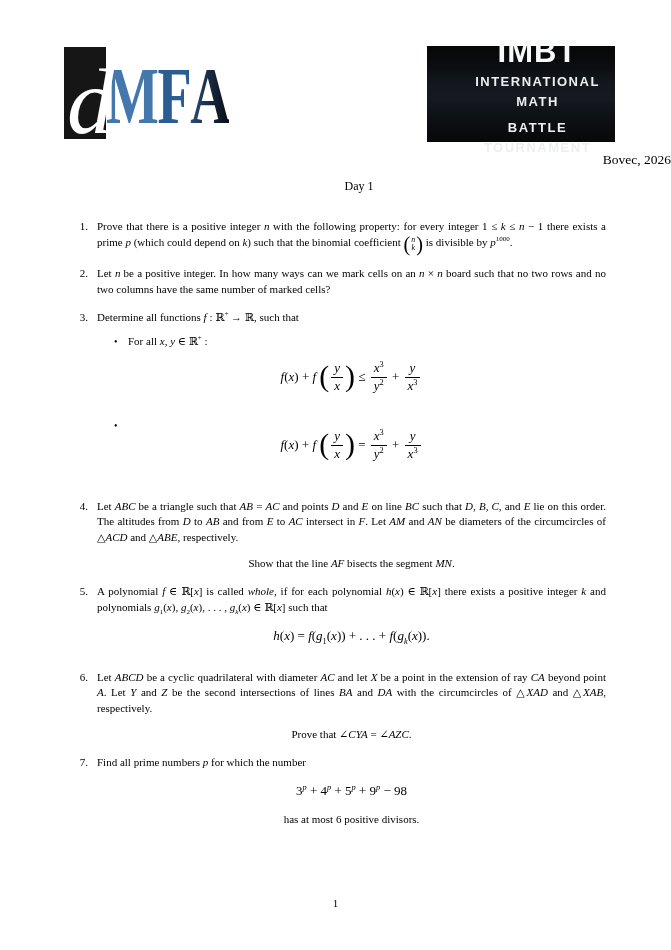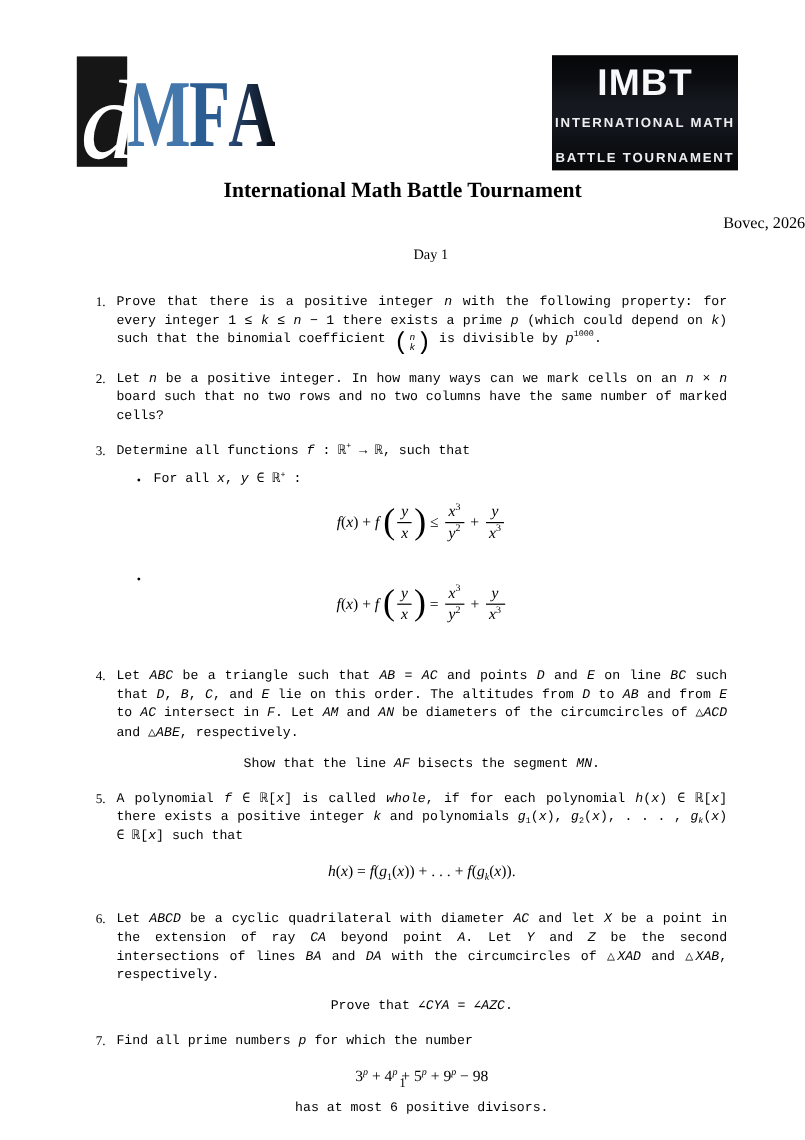--- a/index.html
+++ b/index.html
@@ -26,41 +26,41 @@
   }
   .dmfa-m{color:#4478ad;}
   .dmfa-f{color:#2b5c92;}
   .dmfa-a{
     background:linear-gradient(90deg,#2b4f7d 0%,#17273e 55%,#090d13 100%);
     -webkit-background-clip:text;background-clip:text;color:transparent;
   }
   .logo-imbt{
     position:absolute;right:56px;top:46px;width:155px;height:96px;
     background:linear-gradient(180deg,#060708 0%,#0b0d11 22%,#14181e 40%,#161a20 55%,#0e1116 72%,#070809 100%);
-    display:flex;align-items:center;justify-content:center;
+    display:flex;align-items:center;justify-content:center;padding-left:33px;
   }
   .imbt-inner{text-align:center;margin-top:6px;}
   .imbt-acronym{
     font-family:"Liberation Sans","DejaVu Sans",sans-serif;font-weight:bold;
     font-size:31px;line-height:1;color:#f7f8f9;letter-spacing:1px;
   }
   .imbt-sub{
     font-family:"Liberation Sans","DejaVu Sans",sans-serif;font-weight:bold;
-    font-size:11px;line-height:1.55;color:#eceef0;letter-spacing:1.5px;margin-top:11px;
+    font-size:13px;line-height:1.55;color:#eceef0;letter-spacing:1.5px;margin-top:5px;
   }
   
   .title{margin:5px 0 0;text-align:center;font-size:18px;font-weight:bold;}
   .subtitle{text-align:right;font-size:13.5px;margin-top:9px;}
   .day{text-align:center;font-size:12px;margin-top:11px;margin-left:47px;}
   
   .problems{margin:25px 65px 0 67px;padding:0;list-style:none;font-size:11px;line-height:15.7px;}
   .problem{display:flex;margin-bottom:13px;}
   .num{flex:0 0 21px;text-align:right;margin-right:9px;}
   .pbody{flex:1;min-width:0;}
-  .pbody p{margin:0;text-align:justify;font-family:Liberation Mono, monospace;}
+  .pbody p{margin:0;text-align:justify;}
   .pbody p.follow{margin-top:10px;text-align:center;}
   .formula{text-align:center;margin:12px 0 13px;font-size:13px;}
   .bullets{list-style:none;margin:8px 0 2px;padding:0 0 0 17px;}
   .bullet{display:flex;margin-bottom:9px;}
   .bmark{flex:0 0 14px;font-size:10px;line-height:15.7px;}
   .bcontent{flex:1;min-width:0;}
   .bcontent p{margin:0;text-align:left;}
   .bcontent .formula{margin:12px 0 14px -31px;}
   
   sup{font-size:64%;line-height:0;}
@@ -93,21 +93,20 @@
     </div>
     <div class="logo-imbt">
       <div class="imbt-inner">
         <div class="imbt-acronym">IMBT</div>
         <div class="imbt-sub">INTERNATIONAL MATH</div>
         <div class="imbt-sub">BATTLE TOURNAMENT</div>
       </div>
     </div>
   </div>
 
-  <h1 class="title">International Math Battle Tournament</h1>
   <div class="subtitle">Bovec, 2026</div>
   <div class="day">Day 1</div>
 
   <ol class="problems">
 
     <li class="problem">
       <span class="num">1.</span>
       <div class="pbody">
         <p>Prove that there is a positive integer <i>n</i> with the following property: for every integer 1 ≤ <i>k</i> ≤ <i>n</i> − 1 there exists a prime <i>p</i> (which could depend on <i>k</i>) such that the binomial coefficient <span class="binom">
               <span class="bp">(</span>

